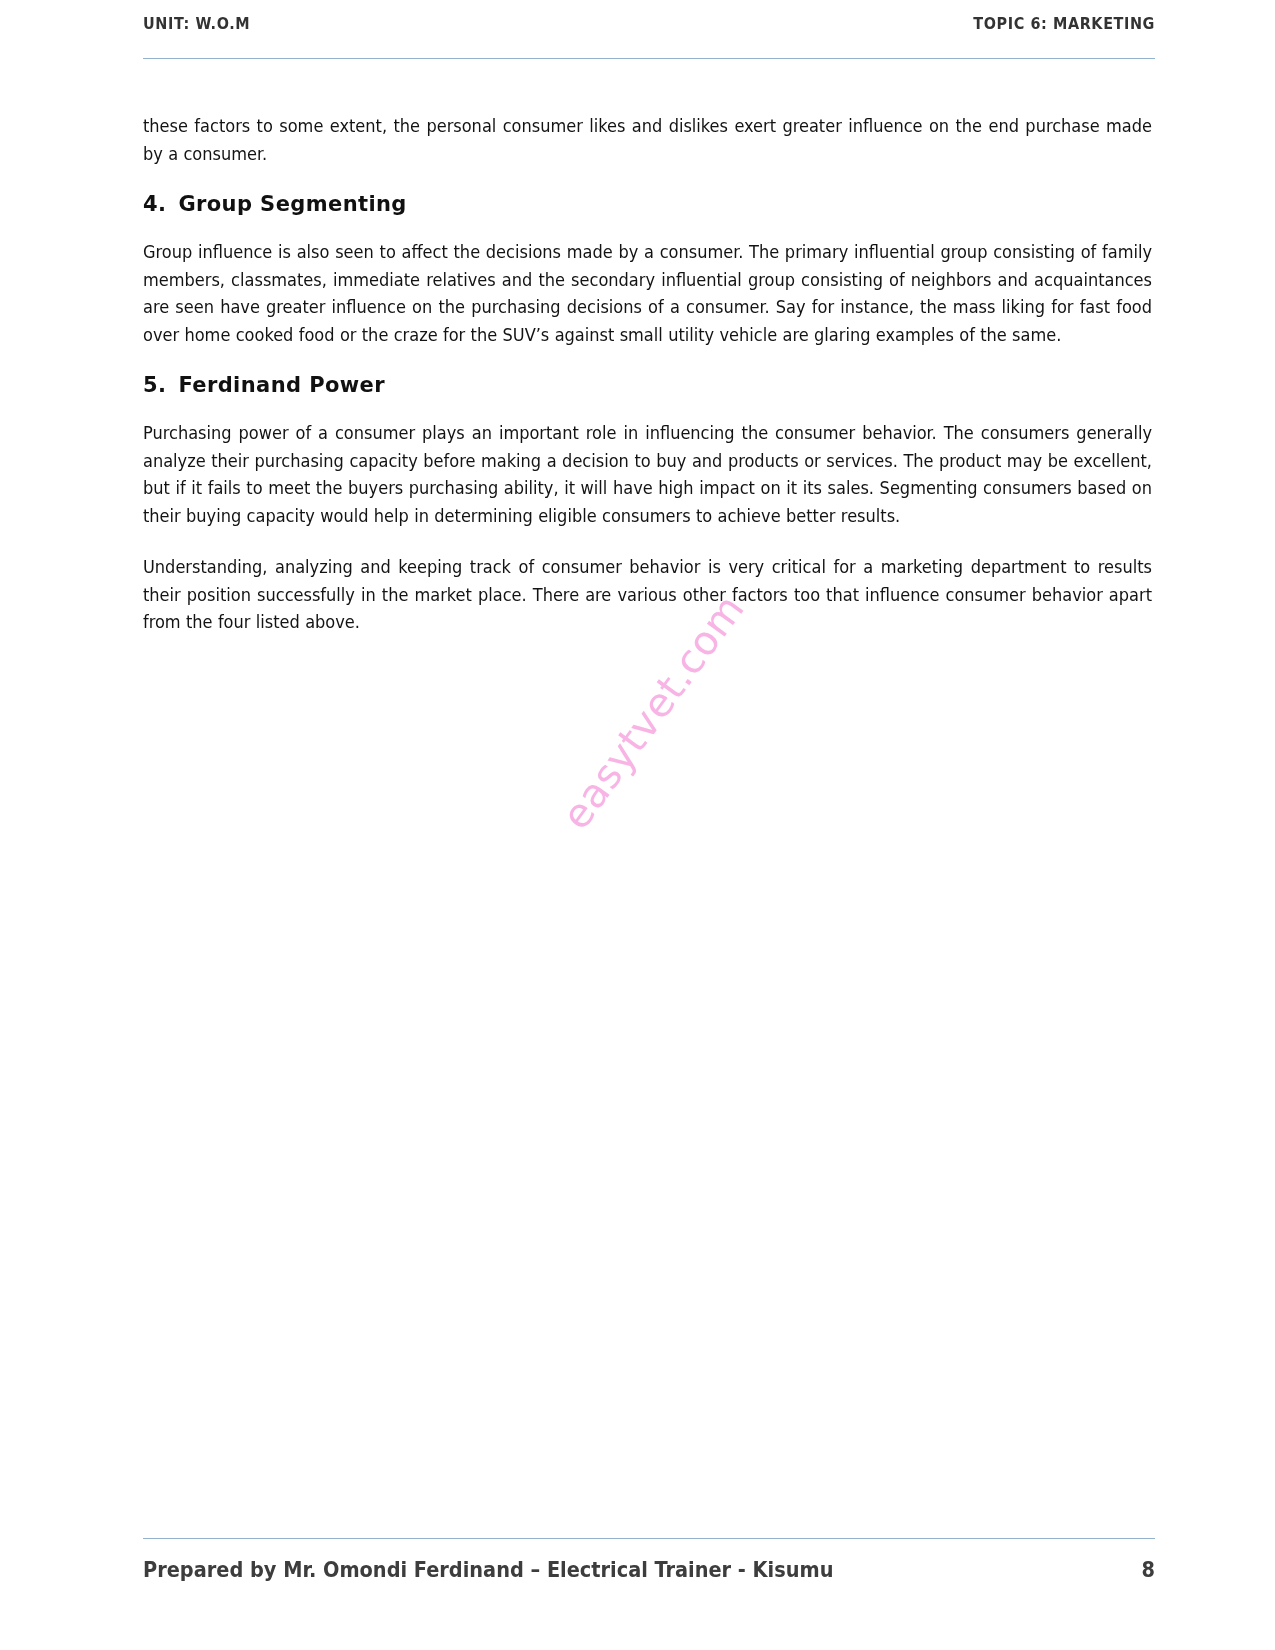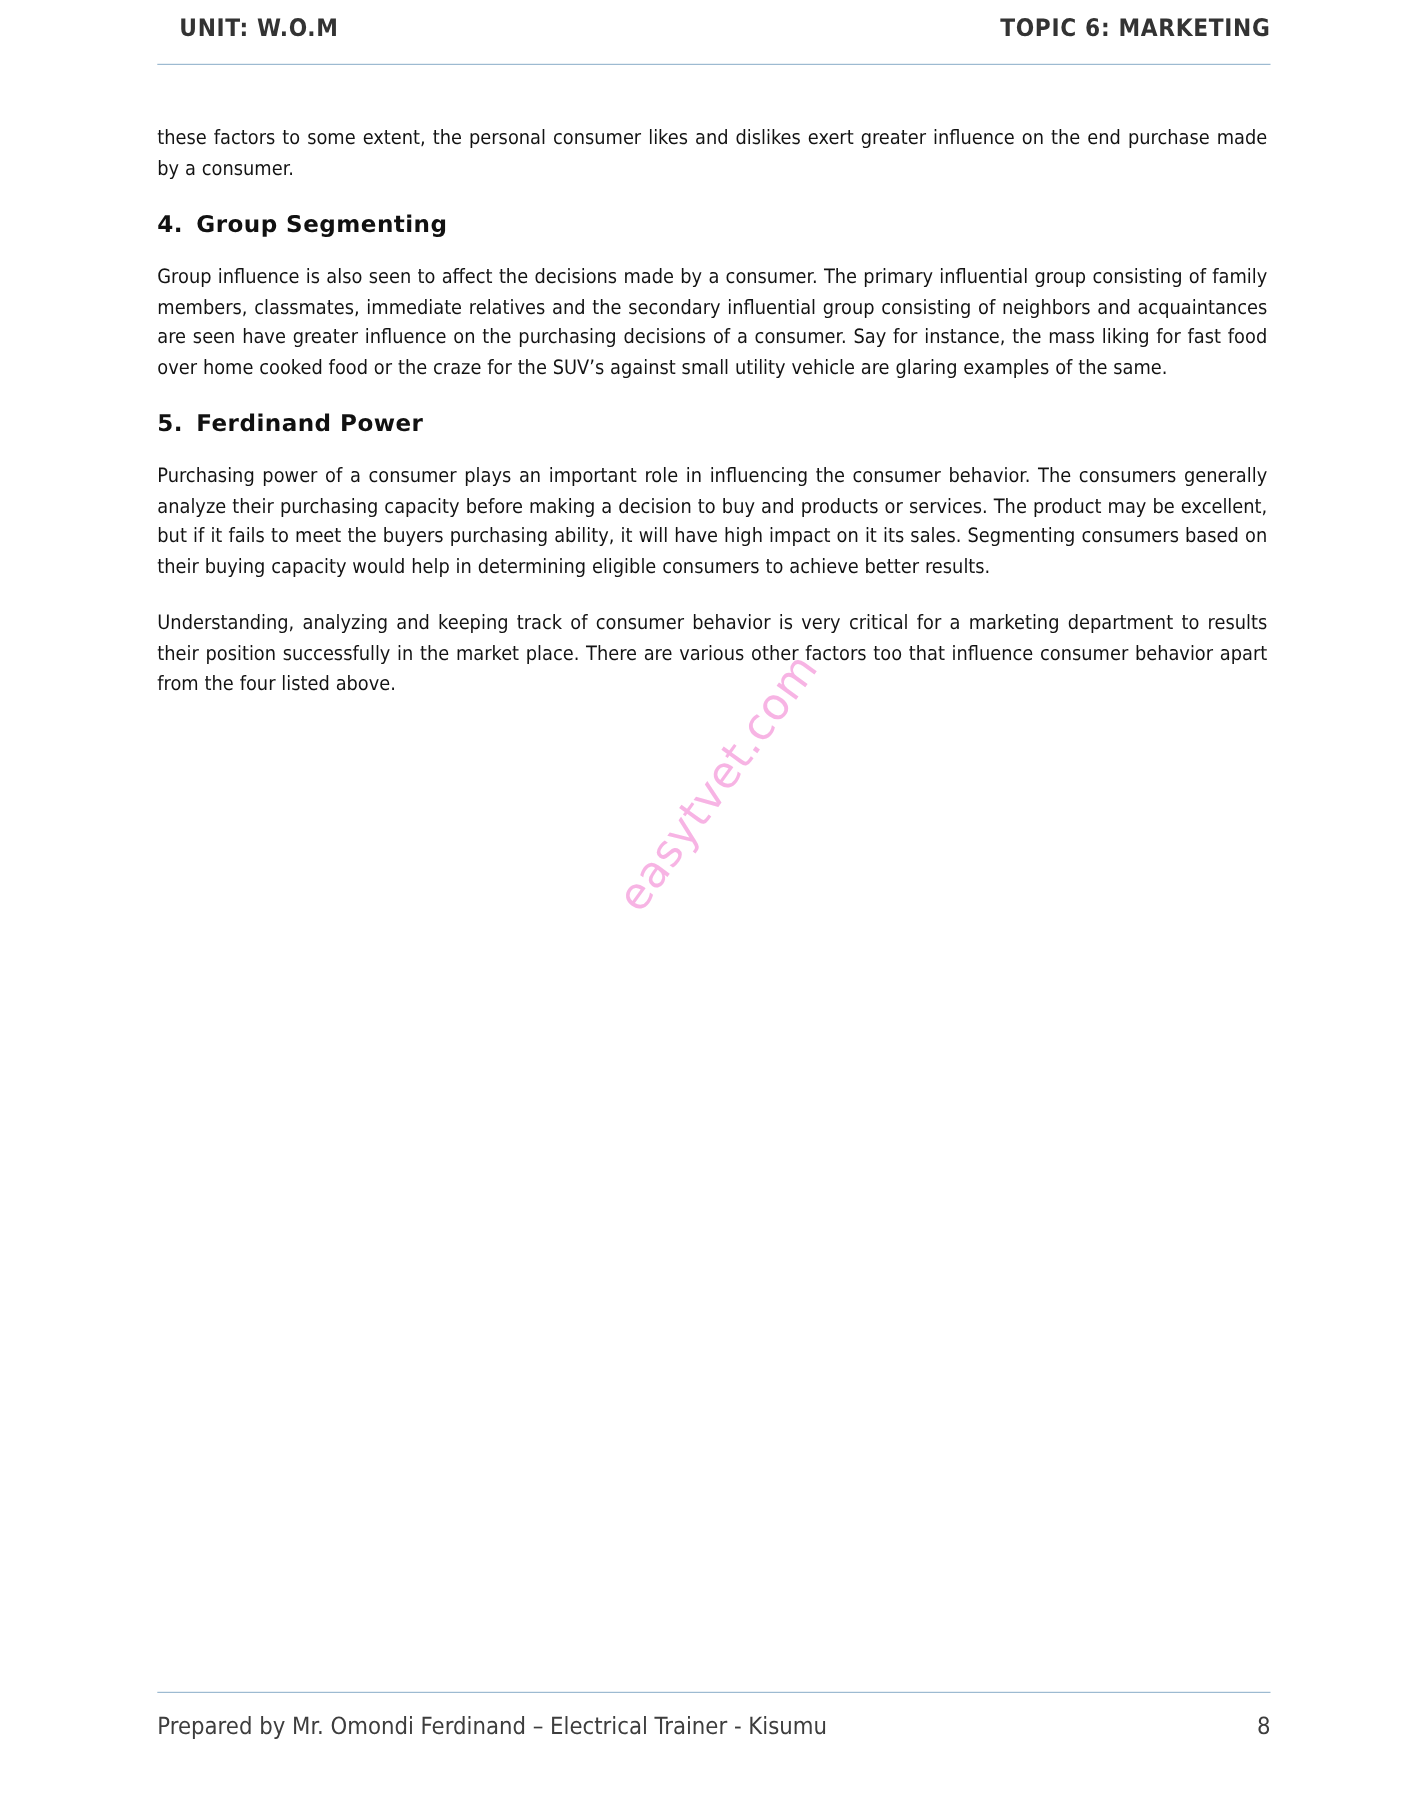--- a/index.html
+++ b/index.html
@@ -29,26 +29,25 @@
     left: 143px;
     top: 14px;
     width: 1012px;
     height: 46px;
     display: flex;
     align-items: flex-start;
     justify-content: space-between;
   }
   .header-text {
     font-family: "DejaVu Sans Condensed", "Liberation Sans", sans-serif;
-    font-size: 22px;
+    font-size: 16px;
     font-weight: 700;
     letter-spacing: 0.6px;
     color: #333333;
     white-space: nowrap;
-    margin-left: 20px;
   }
   .header-rule {
     position: absolute;
     left: 143px;
     top: 58px;
     width: 1012px;
     height: 0;
     border-top: 1.6px solid #93b3cc;
   }
 
@@ -114,20 +113,21 @@
     border-top: 1.6px solid #93b3cc;
   }
   .footer {
     position: absolute;
     left: 143px;
     top: 1556px;
     width: 1012px;
     display: flex;
     align-items: flex-end;
     justify-content: space-between;
+    font-weight: bold;
   }
   .footer-text {
     font-family: "DejaVu Sans Condensed", "Liberation Sans", sans-serif;
     font-size: 21.5px;
     line-height: 28px;
     color: #3d3d3d;
     max-width: 760px;
   }
   .footer-page {
     font-family: "DejaVu Sans Condensed", "Liberation Sans", sans-serif;

